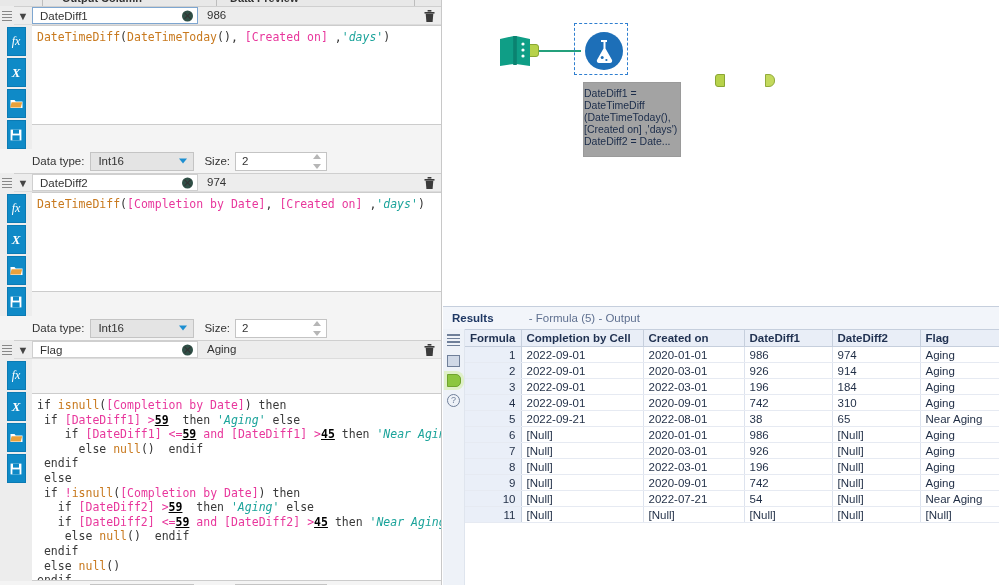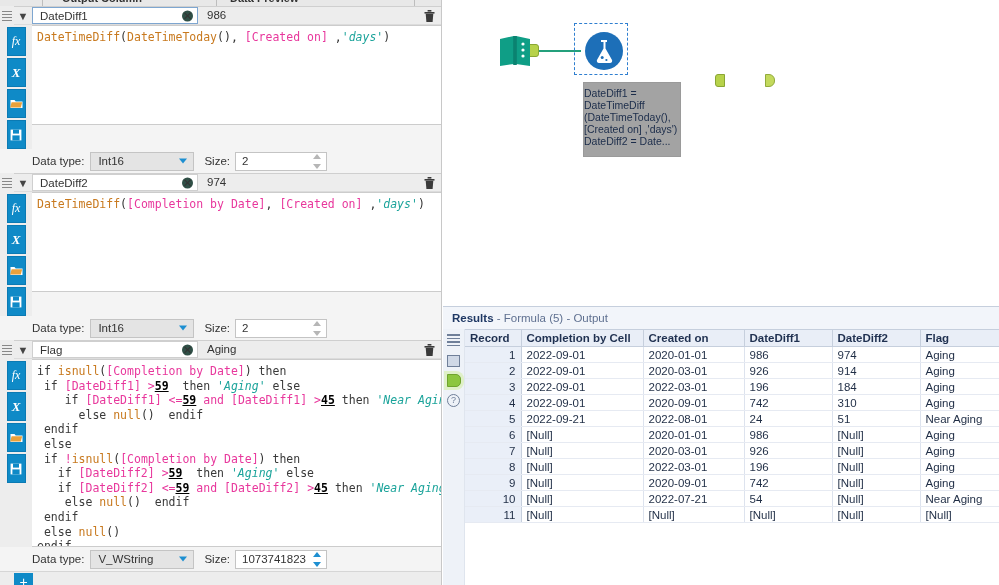--- a/index.html
+++ b/index.html
@@ -177,21 +177,21 @@
   
   .results {
     position: absolute; left: 443px; top: 306px; width: 556px; height: 279px;
     background: #f2f5fa; border-top: 1px solid #c6cfdd;
   }
   .results-title {
     height: 22px; line-height: 22px; padding-left: 9px;
     font-size: 11.5px; color: #44546a; background: #f2f5fa;
   }
   .results-title b { color: #1f3864; font-weight: bold; }
-  .results-title span.sub { color: #5f7090; }
+  .results-title span.sub { color: #5f7090; margin-left: 32px; }
   .rpanel-body { position: absolute; left: 0; top: 22px; right: 0; bottom: 0; display: flex; }
   .rsidebar {
     width: 22px; flex: none; background: #eef2f8;
     border-right: 1px solid #dfe5ee;
     display: flex; flex-direction: column; align-items: center;
     padding-top: 5px; gap: 7px;
   }
   .sb-ico { width: 15px; height: 14px; display: flex; align-items: center; justify-content: center; }
   .sb-list i { display: block; height: 1.5px; background: #6f7f99; margin-bottom: 2px; }
   .sb-layout {
@@ -404,21 +404,21 @@
                 </svg>
               </div>
               <div class="rail-btn sv">
                 <svg width="12" height="12" viewBox="0 0 12 12">
                   <rect x="0.6" y="0.6" width="10.8" height="10.8" fill="#fff"></rect>
                   <rect x="3" y="0.6" width="6" height="4" fill="#0f8ac7"></rect>
                   <rect x="2.4" y="6.4" width="7.2" height="5" fill="#0f8ac7"></rect>
                 </svg>
               </div>
             </div>
-            <div class="editor" style="height: 188px;"><span class="tok-kw">if </span><span class="tok-fn">isnull</span><span class="tok-pl">(</span><span class="tok-field">[Completion by Date]</span><span class="tok-pl">) </span><span class="tok-kw">then
+            <div class="editor" style="height: 188px; margin-top: 34px;"><span class="tok-kw">if </span><span class="tok-fn">isnull</span><span class="tok-pl">(</span><span class="tok-field">[Completion by Date]</span><span class="tok-pl">) </span><span class="tok-kw">then
 </span><span class="tok-kw"> if </span><span class="tok-field">[DateDiff1]</span><span class="tok-pl"> </span><span class="tok-op">&gt;</span><span class="tok-num">59</span><span class="tok-pl">  </span><span class="tok-kw">then </span><span class="tok-str">'Aging'</span><span class="tok-kw"> else
 </span><span class="tok-kw">    if </span><span class="tok-field">[DateDiff1]</span><span class="tok-pl"> </span><span class="tok-op">&lt;=</span><span class="tok-num">59</span><span class="tok-pl"> </span><span class="tok-op">and</span><span class="tok-pl"> </span><span class="tok-field">[DateDiff1]</span><span class="tok-pl"> </span><span class="tok-op">&gt;</span><span class="tok-num">45</span><span class="tok-pl"> </span><span class="tok-kw">then </span><span class="tok-str">'Near Aging'</span><span class="tok-pl">
 </span><span class="tok-kw">      else </span><span class="tok-fn">null</span><span class="tok-pl">()  </span><span class="tok-kw">endif
 </span><span class="tok-kw"> endif
 </span><span class="tok-kw"> else
 </span><span class="tok-kw"> if </span><span class="tok-op">!</span><span class="tok-fn">isnull</span><span class="tok-pl">(</span><span class="tok-field">[Completion by Date]</span><span class="tok-pl">) </span><span class="tok-kw">then
 </span><span class="tok-kw">   if </span><span class="tok-field">[DateDiff2]</span><span class="tok-pl"> </span><span class="tok-op">&gt;</span><span class="tok-num">59</span><span class="tok-pl">  </span><span class="tok-kw">then </span><span class="tok-str">'Aging'</span><span class="tok-kw"> else
 </span><span class="tok-kw">   if </span><span class="tok-field">[DateDiff2]</span><span class="tok-pl"> </span><span class="tok-op">&lt;=</span><span class="tok-num">59</span><span class="tok-pl"> </span><span class="tok-op">and</span><span class="tok-pl"> </span><span class="tok-field">[DateDiff2]</span><span class="tok-pl"> </span><span class="tok-op">&gt;</span><span class="tok-num">45</span><span class="tok-pl"> </span><span class="tok-kw">then </span><span class="tok-str">'Near Aging'</span><span class="tok-pl">
 </span><span class="tok-kw">    else </span><span class="tok-fn">null</span><span class="tok-pl">()  </span><span class="tok-kw">endif
 </span><span class="tok-kw"> endif
@@ -508,21 +508,21 @@
             <colgroup>
               <col style="width:56px">
                 <col style="width:122px">
                 <col style="width:101px">
               <col style="width:88px">
                 <col style="width:88px">
                 <col style="width:88px">
             </colgroup>
             <thead>
                 <tr id="grid-head">
-                  <th>Record</th>
+                  <th>Formula</th>
                   <th>Completion by Cell</th>
                   <th>Created on</th>
                   <th>DateDiff1</th>
                   <th>DateDiff2</th>
                   <th>Flag</th>
                 </tr>
               </thead>
             <tbody id="grid-body">
                 <tr>
                   <td class="rec">1</td>
@@ -553,22 +553,22 @@
                   <td>2022-09-01</td>
                   <td>2020-09-01</td>
                   <td>742</td>
                   <td>310</td>
                   <td>Aging</td>
                 </tr>
                 <tr>
                   <td class="rec">5</td>
                   <td>2022-09-21</td>
                   <td>2022-08-01</td>
-                  <td>24</td>
-                  <td>51</td>
+                  <td>38</td>
+                  <td>65</td>
                   <td>Near Aging</td>
                 </tr>
                 <tr>
                   <td class="rec">6</td>
                   <td class=" nullv">[Null]</td>
                   <td>2020-01-01</td>
                   <td>986</td>
                   <td class=" nullv">[Null]</td>
                   <td>Aging</td>
                 </tr>

